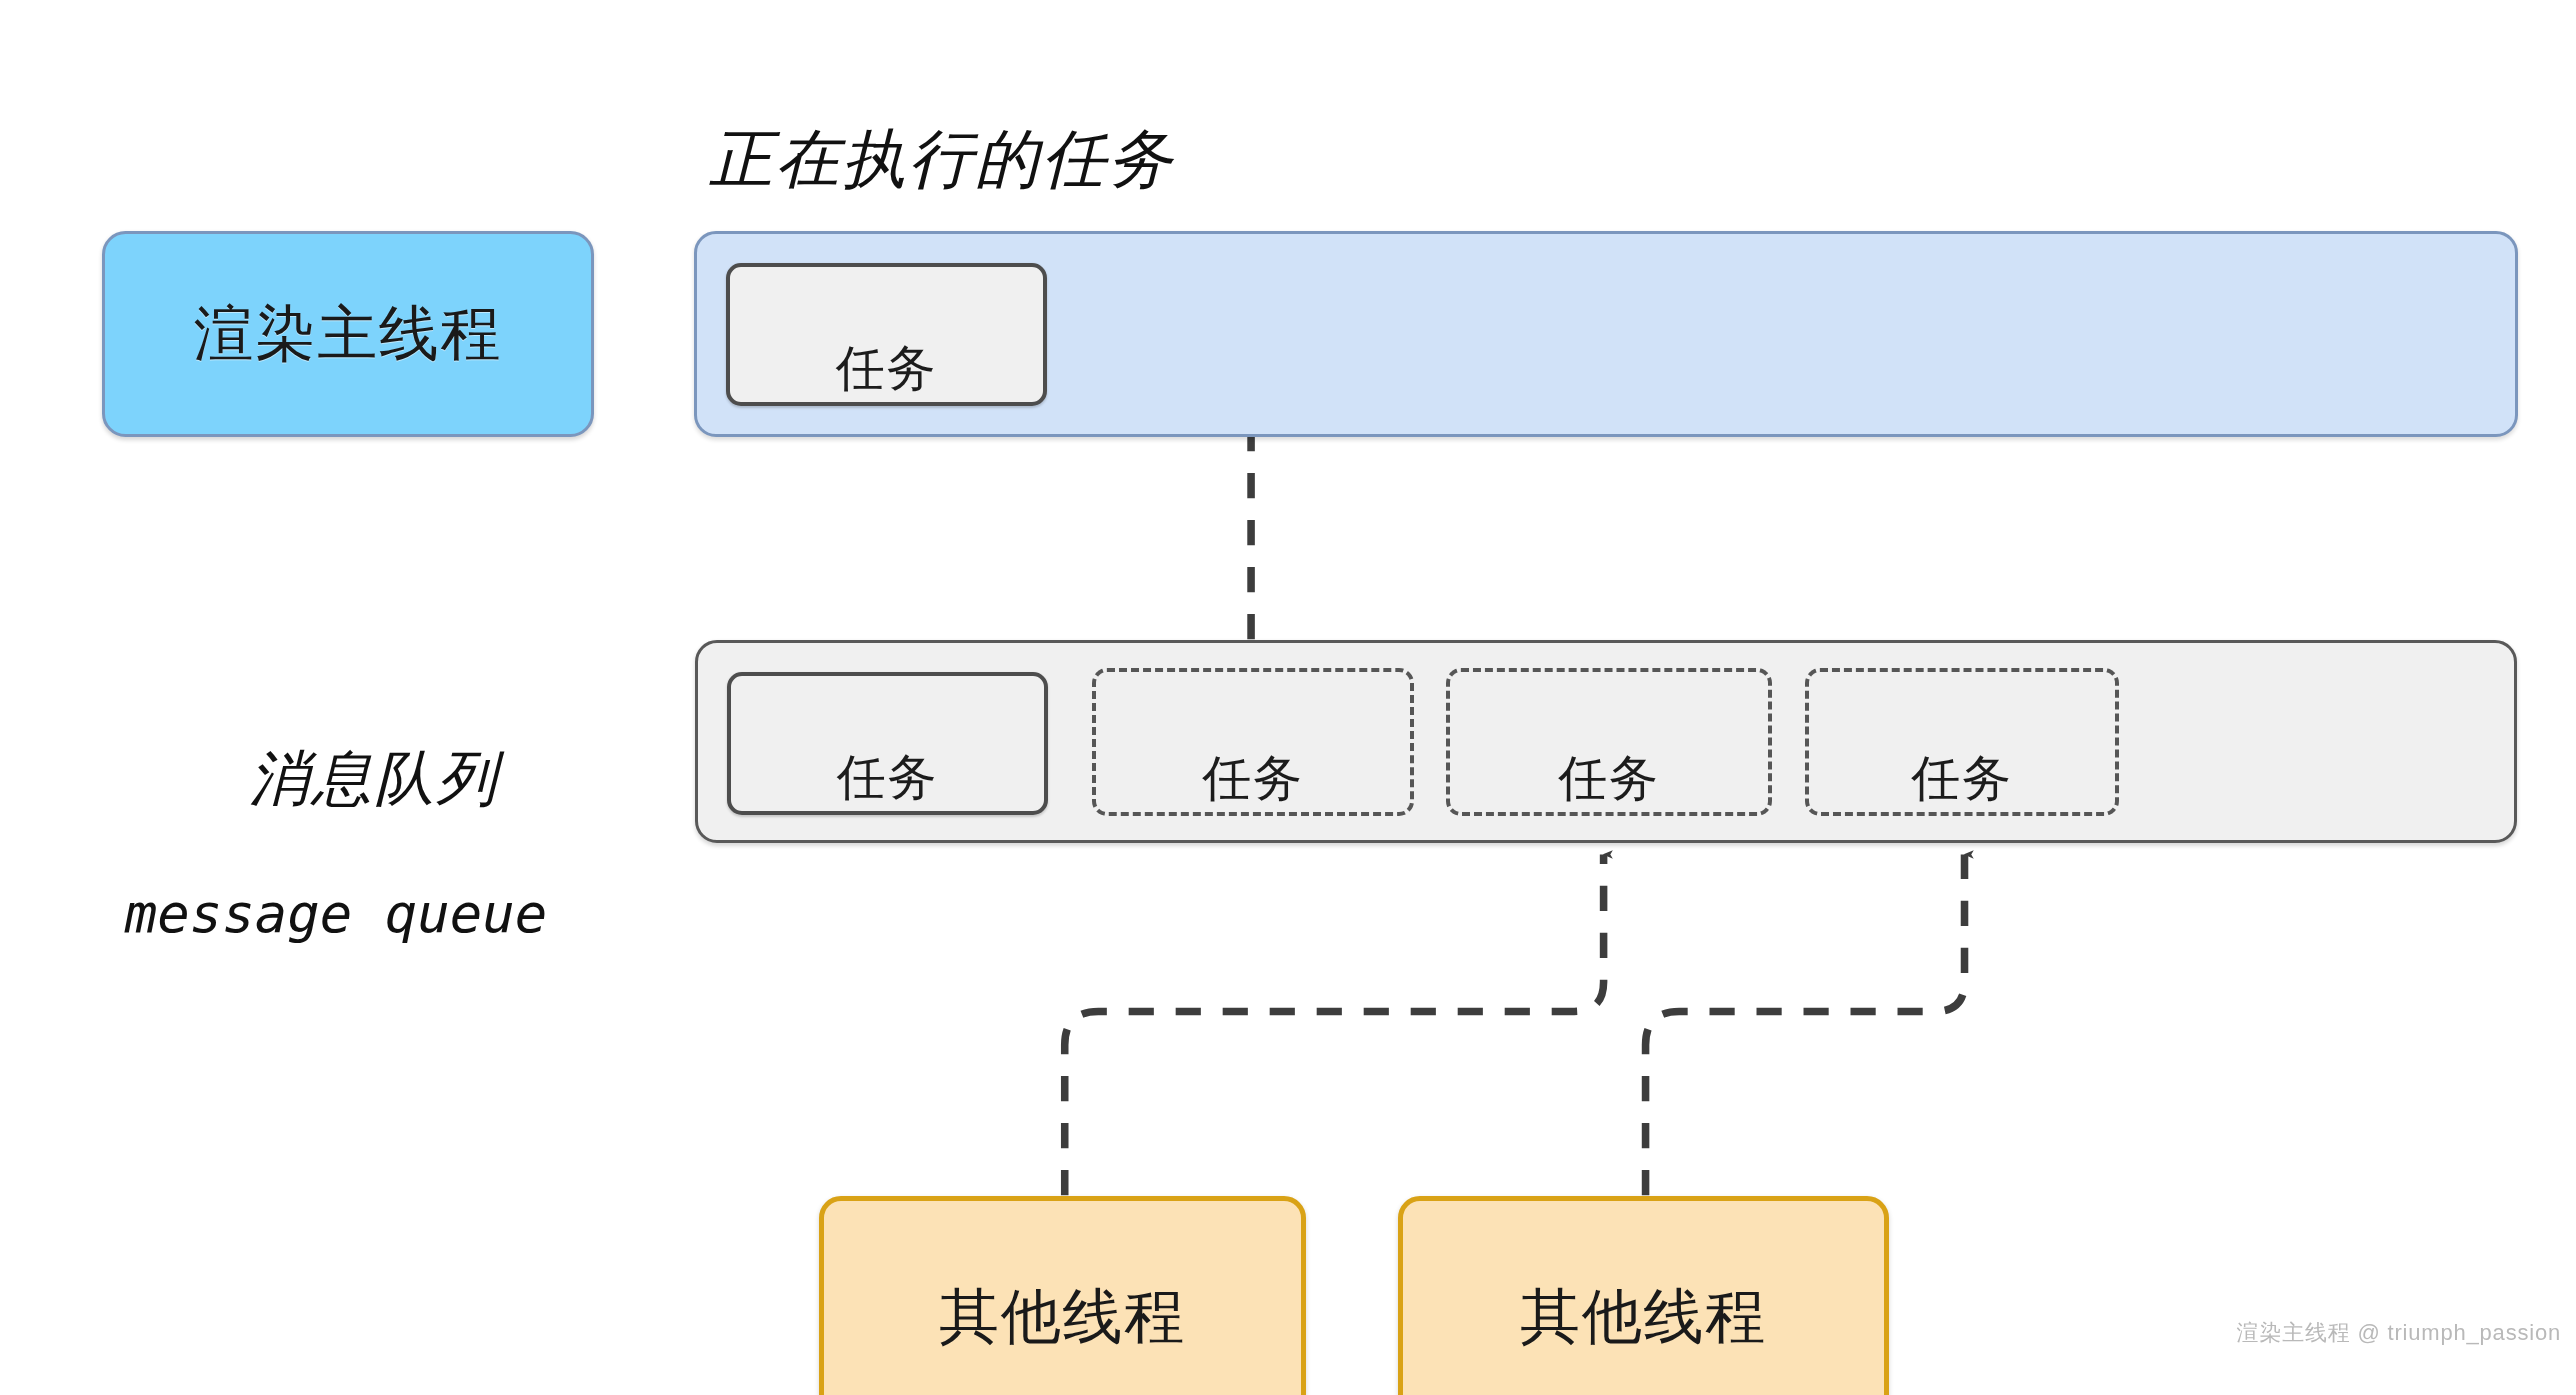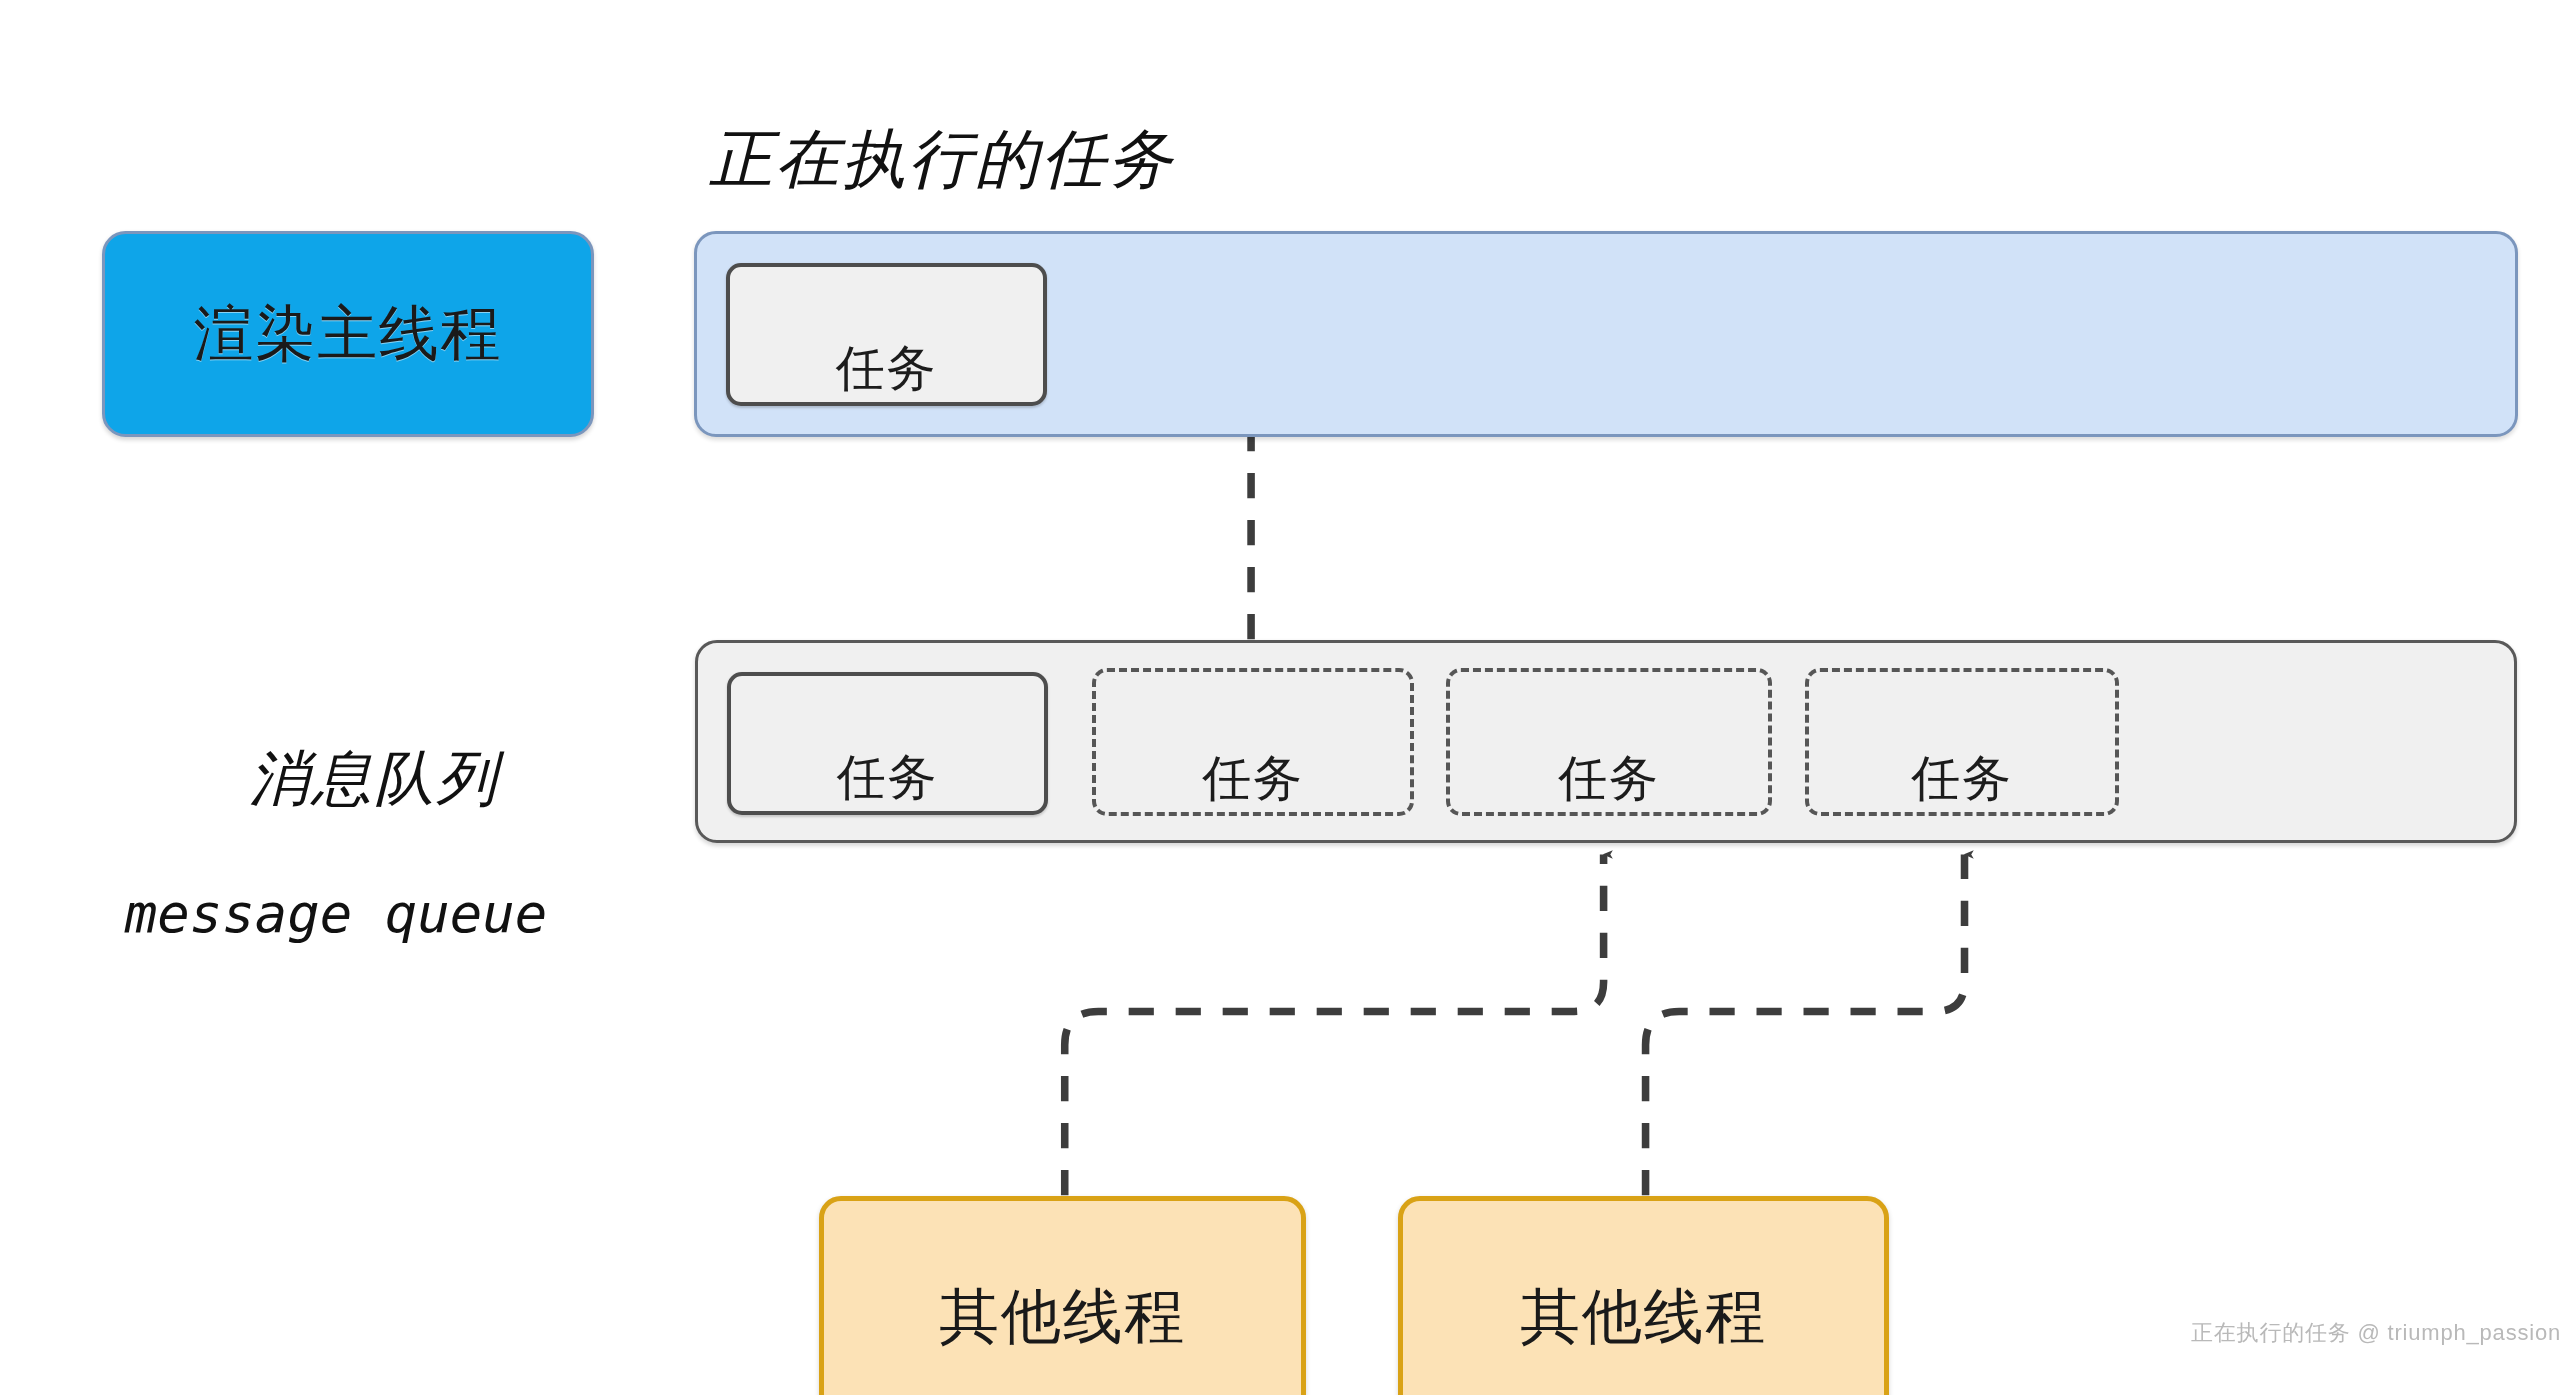--- a/index.html
+++ b/index.html
@@ -11,21 +11,21 @@
     position:relative;
   }
   #stage{position:absolute;left:0;top:0;width:2576px;height:1395px;}
 
   
   .box{position:absolute;box-sizing:border-box;display:flex;align-items:center;justify-content:center;}
 
   
   .thread-pill{
     left:102px;top:231px;width:492px;height:206px;
-    background:#0ea5e9;
+    background:#7dd3fc;
     border:3.4px solid #7b96bd;
     border-radius:23.5px;
     box-shadow:0 2.5px 4.2px rgba(0,0,0,0.16);
   }
   .thread-pill .lbl{
     font-size:60px;color:#1a1a1a;letter-spacing:1.7px;font-weight:400;
     text-shadow:0 0.8px 0 rgba(255,255,255,.5);
   }
 
   
@@ -157,16 +157,16 @@
     <span>任务</span>
   </div>
 
   <div class="thread-orange o-1">
     <span>其他线程</span>
   </div>
   <div class="thread-orange o-2">
     <span>其他线程</span>
   </div>
 
-  <div class="watermark">正在执行的任务 @ triumph_passion</div>
+  <div class="watermark">渲染主线程 @ triumph_passion</div>
 
 </div>
 
 
 </body></html>

